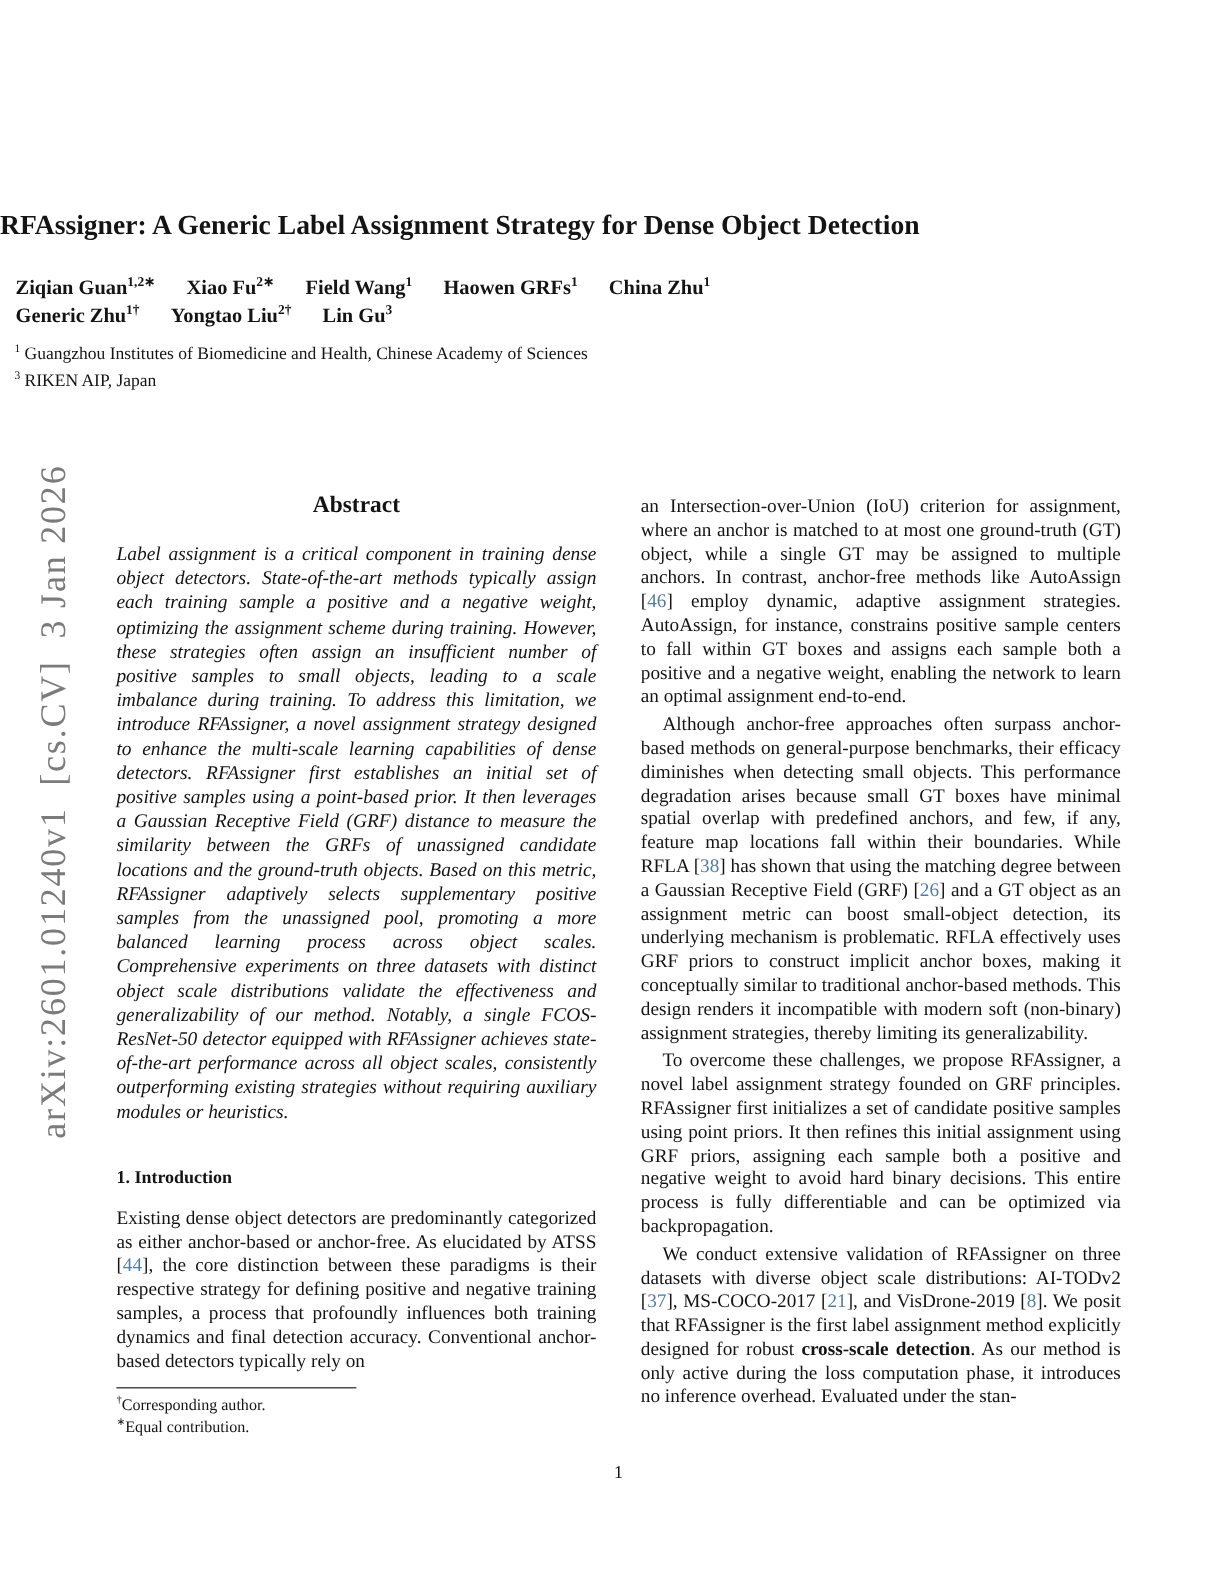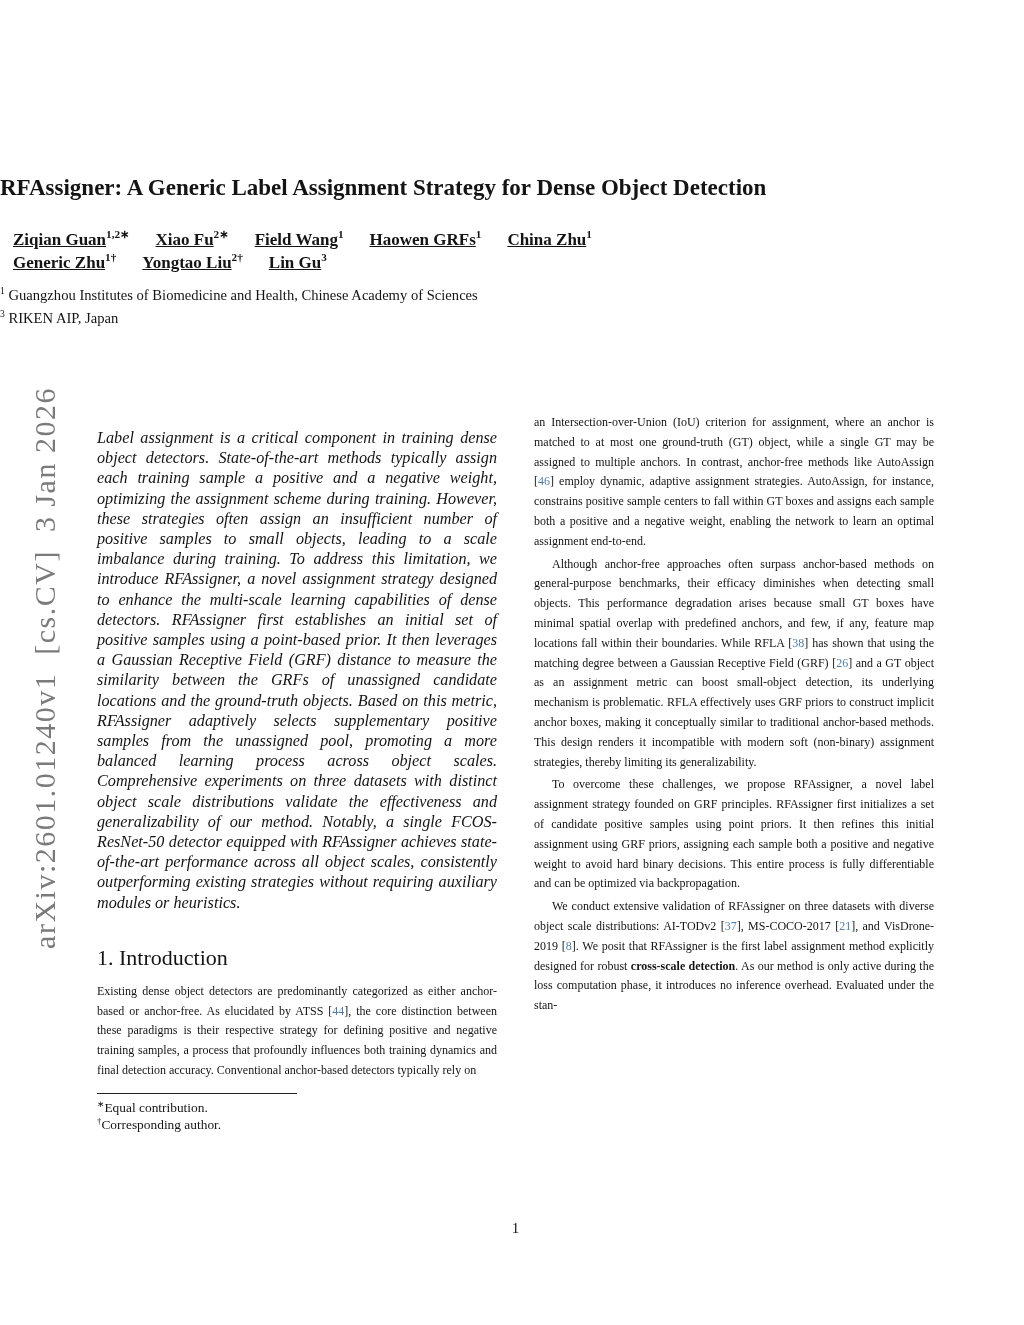--- a/index.html
+++ b/index.html
@@ -21,22 +21,22 @@
     color: #7b7b7b;
   }
   .header { padding-top: 174px; text-align: left; }
   .title {
     font-size: 23px; font-weight: bold;
     margin: 0; line-height: 28px;
   }
   .authors { margin-top: 26px; }
   .author-row { font-size: 17px; font-weight: bold; line-height: 23px; }
   .author-row > span { margin: 0 13px; }
-  .author-row b { font-weight: bold; text-decoration: underline; }
-  .affiliations { margin-top: 10px; }
+  .author-row b { font-weight: bold; }
+  .affiliations { margin-top: 10px; padding-left: 12px; }
   .affiliation { font-size: 14.6px; line-height: 23px; }
   sup { font-size: 66%; line-height: 0; vertical-align: super; font-family: Liberation Serif, serif; }
   .columns {
     position: absolute;
     left: 97px; top: 410px;
     width: 837px;
     display: flex;
     gap: 37px;
   }
   .col { width: 400px; }
@@ -45,27 +45,27 @@
     margin: 0; line-height: 24px;
   }
   .abstract-text {
     margin: 18px 0 0 0;
     font-style: italic;
     font-size: 16.2px;
     line-height: 20.2px;
     text-align: justify;
   }
   .section-heading {
-    font-size: 22px; font-weight: normal;
+    font-size: 15px; font-weight: bold;
     margin: 32px 0 0 0; line-height: 26px;
     text-align: left;
   }
   .body-par {
     margin: 11px 0 0 0;
-    font-size: 12px;
+    font-size: 16px;
     line-height: 19.8px;
     text-align: justify;
   }
   .right-col .body-par { margin: 0; padding-top: 3px; }
   .right-col .body-par.indented { text-indent: 18px; }
   .cite { color: #507ea4; }
   .footnotes { margin-top: 12px; }
   .fn-rule { width: 200px; border-top: 1.2px solid #222; margin-bottom: 5px; }
   .footnote { font-size: 13.4px; line-height: 17.5px; }
   .page-number {
@@ -89,27 +89,28 @@
     <div class="author-row"><span><b>Generic Zhu</b><sup>1†</sup></span><span><b>Yongtao Liu</b><sup>2†</sup></span><span><b>Lin Gu</b><sup>3</sup></span></div>
   </div>
   <div class="affiliations">
     <div class="affiliation"><span><sup>1</sup> Guangzhou Institutes of Biomedicine and Health, Chinese Academy of Sciences</span></div>
     <div class="affiliation"><span><sup>3</sup> RIKEN AIP, Japan</span></div>
   </div>
 </div>
 
 <div class="columns">
   <div class="col left-col">
+    <h2 class="abstract-heading">Abstract</h2>
     <p class="abstract-text">Label assignment is a critical component in training dense object detectors. State-of-the-art methods typically assign each training sample a positive and a negative weight, optimizing the assignment scheme during training. However, these strategies often assign an insufficient number of positive samples to small objects, leading to a scale imbalance during training. To address this limitation, we introduce RFAssigner, a novel assignment strategy designed to enhance the multi-scale learning capabilities of dense detectors. RFAssigner first establishes an initial set of positive samples using a point-based prior. It then leverages a Gaussian Receptive Field (GRF) distance to measure the similarity between the GRFs of unassigned candidate locations and the ground-truth objects. Based on this metric, RFAssigner adaptively selects supplementary positive samples from the unassigned pool, promoting a more balanced learning process across object scales. Comprehensive experiments on three datasets with distinct object scale distributions validate the effectiveness and generalizability of our method. Notably, a single FCOS-ResNet-50 detector equipped with RFAssigner achieves state-of-the-art performance across all object scales, consistently outperforming existing strategies without requiring auxiliary modules or heuristics.</p>
     <h2 class="section-heading">1. Introduction</h2>
     <p class="body-par"><span>Existing dense object detectors are predominantly categorized as either anchor-based or anchor-free. As elucidated by ATSS </span><span>[<span class="cite">44</span>]</span><span>, the core distinction between these paradigms is their respective strategy for defining positive and negative training samples, a process that profoundly influences both training dynamics and final detection accuracy. Conventional anchor-based detectors typically rely on</span></p>
     <div class="footnotes">
       <div class="fn-rule"></div>
+      <div class="footnote"><span><sup>†</sup>Corresponding author.</span></div>
       <div class="footnote"><span><sup>∗</sup>Equal contribution.</span></div>
-      <div class="footnote"><span><sup>†</sup>Corresponding author.</span></div>
     </div>
   </div>
   <div class="col right-col">
     <p class="body-par"><span>an Intersection-over-Union (IoU) criterion for assignment, where an anchor is matched to at most one ground-truth (GT) object, while a single GT may be assigned to multiple anchors. In contrast, anchor-free methods like AutoAssign </span><span>[<span class="cite">46</span>]</span><span> employ dynamic, adaptive assignment strategies. AutoAssign, for instance, constrains positive sample centers to fall within GT boxes and assigns each sample both a positive and a negative weight, enabling the network to learn an optimal assignment end-to-end.</span></p>
     <p class="body-par indented"><span>Although anchor-free approaches often surpass anchor-based methods on general-purpose benchmarks, their efficacy diminishes when detecting small objects. This performance degradation arises because small GT boxes have minimal spatial overlap with predefined anchors, and few, if any, feature map locations fall within their boundaries. While RFLA </span><span>[<span class="cite">38</span>]</span><span> has shown that using the matching degree between a Gaussian Receptive Field (GRF) </span><span>[<span class="cite">26</span>]</span><span> and a GT object as an assignment metric can boost small-object detection, its underlying mechanism is problematic. RFLA effectively uses GRF priors to construct implicit anchor boxes, making it conceptually similar to traditional anchor-based methods. This design renders it incompatible with modern soft (non-binary) assignment strategies, thereby limiting its generalizability.</span></p>
     <p class="body-par indented"><span>To overcome these challenges, we propose RFAssigner, a novel label assignment strategy founded on GRF principles. RFAssigner first initializes a set of candidate positive samples using point priors. It then refines this initial assignment using GRF priors, assigning each sample both a positive and negative weight to avoid hard binary decisions. This entire process is fully differentiable and can be optimized via backpropagation.</span></p>
     <p class="body-par indented"><span>We conduct extensive validation of RFAssigner on three datasets with diverse object scale distributions: AI-TODv2 </span><span>[<span class="cite">37</span>]</span><span>, MS-COCO-2017 </span><span>[<span class="cite">21</span>]</span><span>, and VisDrone-2019 </span><span>[<span class="cite">8</span>]</span><span>. We posit that RFAssigner is the first label assignment method explicitly designed for robust </span><span><b>cross-scale detection</b></span><span>. As our method is only active during the loss computation phase, it introduces no inference overhead. Evaluated under the stan-</span></p>
   </div>
 </div>
 

